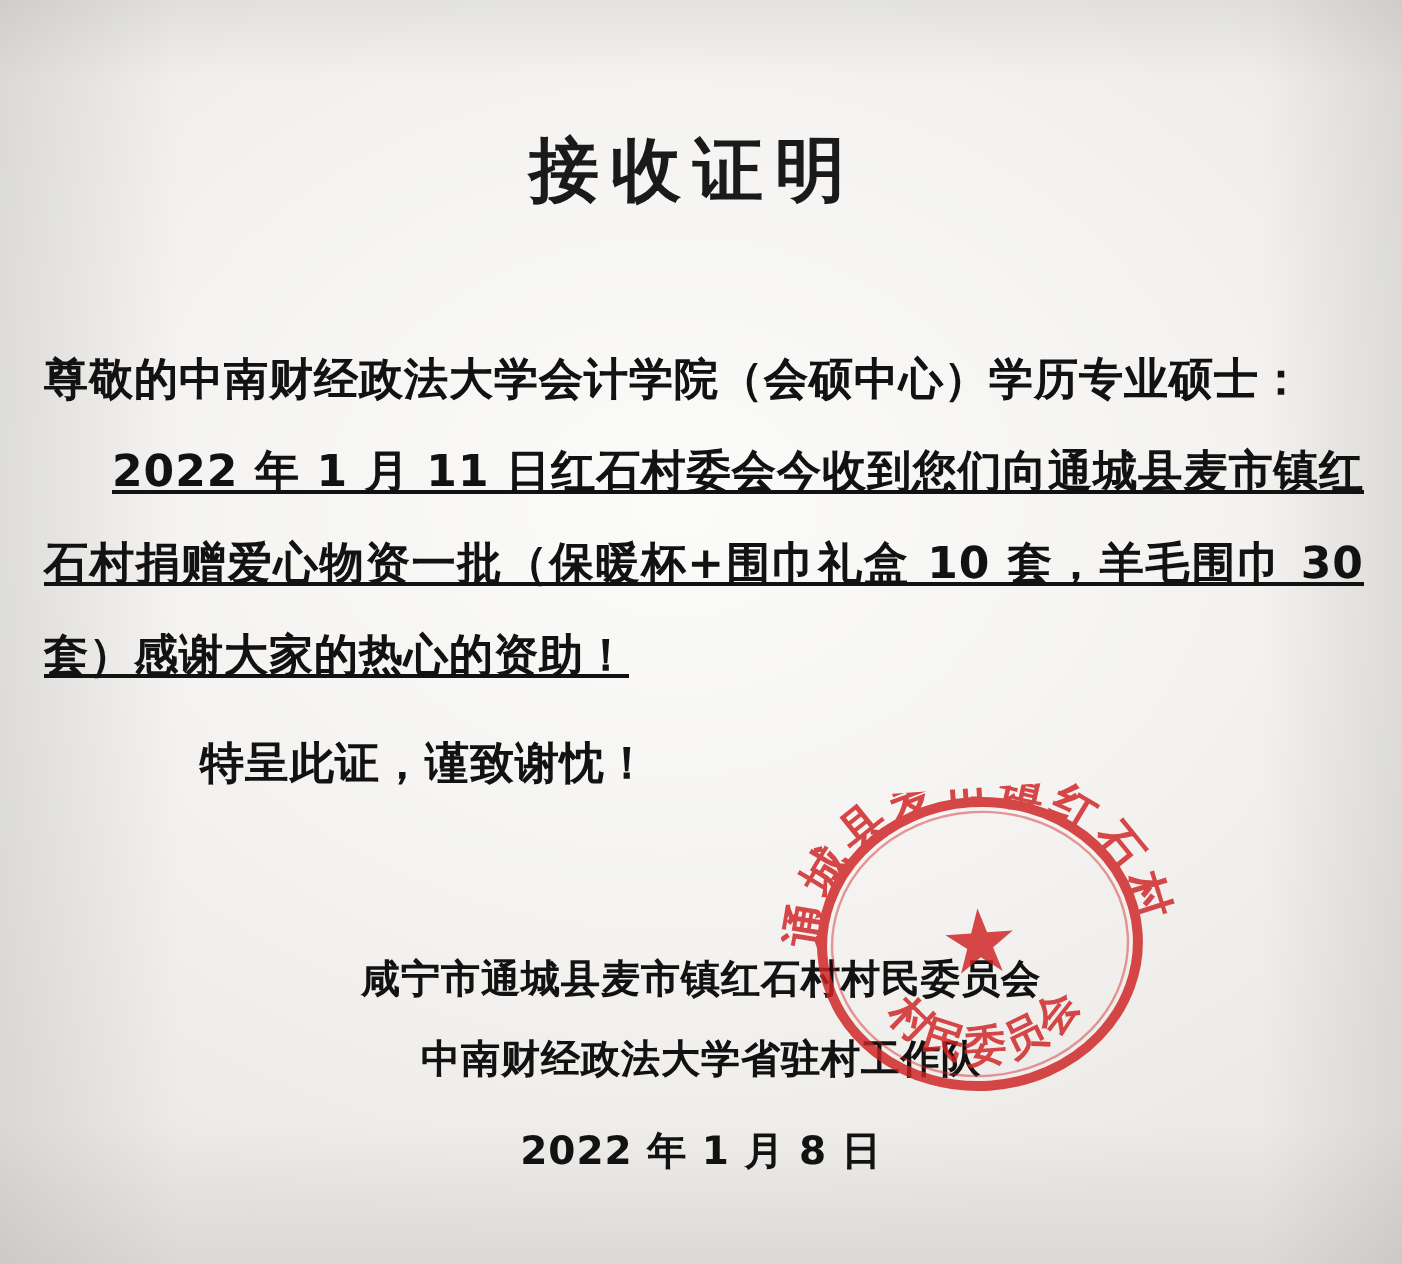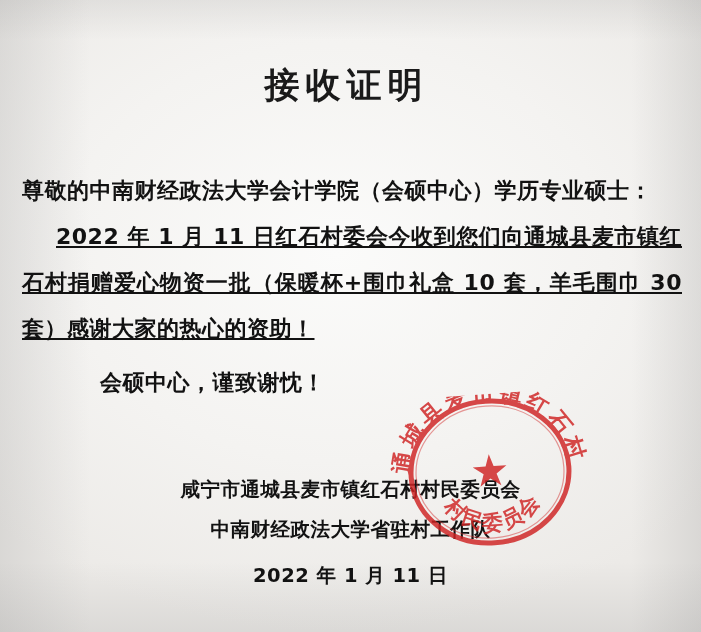--- a/index.html
+++ b/index.html
@@ -139,27 +139,27 @@
   <div class="shade-top"></div>
   <div class="shade-left"></div>
   <div class="shade-right"></div>
   <div class="shade-bottom"></div>
 
   <div class="doc-title">接收证明</div>
 
   <div class="body-text">
     <span class="salutation">尊敬的中南财经政法大学会计学院（会硕中心）学历专业硕士：</span>
     <span class="para">2022 年 1 月 11 日红石村委会今收到您们向通城县麦市镇红石村捐赠爱心物资一批（保暖杯+围巾礼盒 10 套，羊毛围巾 30 套）感谢大家的热心的资助！</span>
-    <span class="closing">会硕中心，谨致谢忱！</span>
+    <span class="closing">特呈此证，谨致谢忱！</span>
   </div>
 
   <div class="signature">
     <span class="sig-line">咸宁市通城县麦市镇红石村村民委员会</span>
     <span class="sig-line">中南财经政法大学省驻村工作队</span>
-    <span class="sig-date">2022 年 1 月 11 日</span>
+    <span class="sig-date">2022 年 1 月 8 日</span>
   </div>
 
   <div class="seal">
     <div class="seal-wrap">
       <svg width="198" height="156" viewBox="0 0 198 156" xmlns="http://www.w3.org/2000/svg">
         <defs>
           <path id="sealArcOuter" d="M 19,78 A 80,72 0 0 1 179,78"></path>
           <path id="sealArcInner" d="M 47,92 A 52,44 0 0 0 151,92"></path>
         </defs>
         <ellipse cx="99" cy="78" rx="79" ry="71" fill="none" stroke="#cf2222" stroke-width="5"></ellipse>

